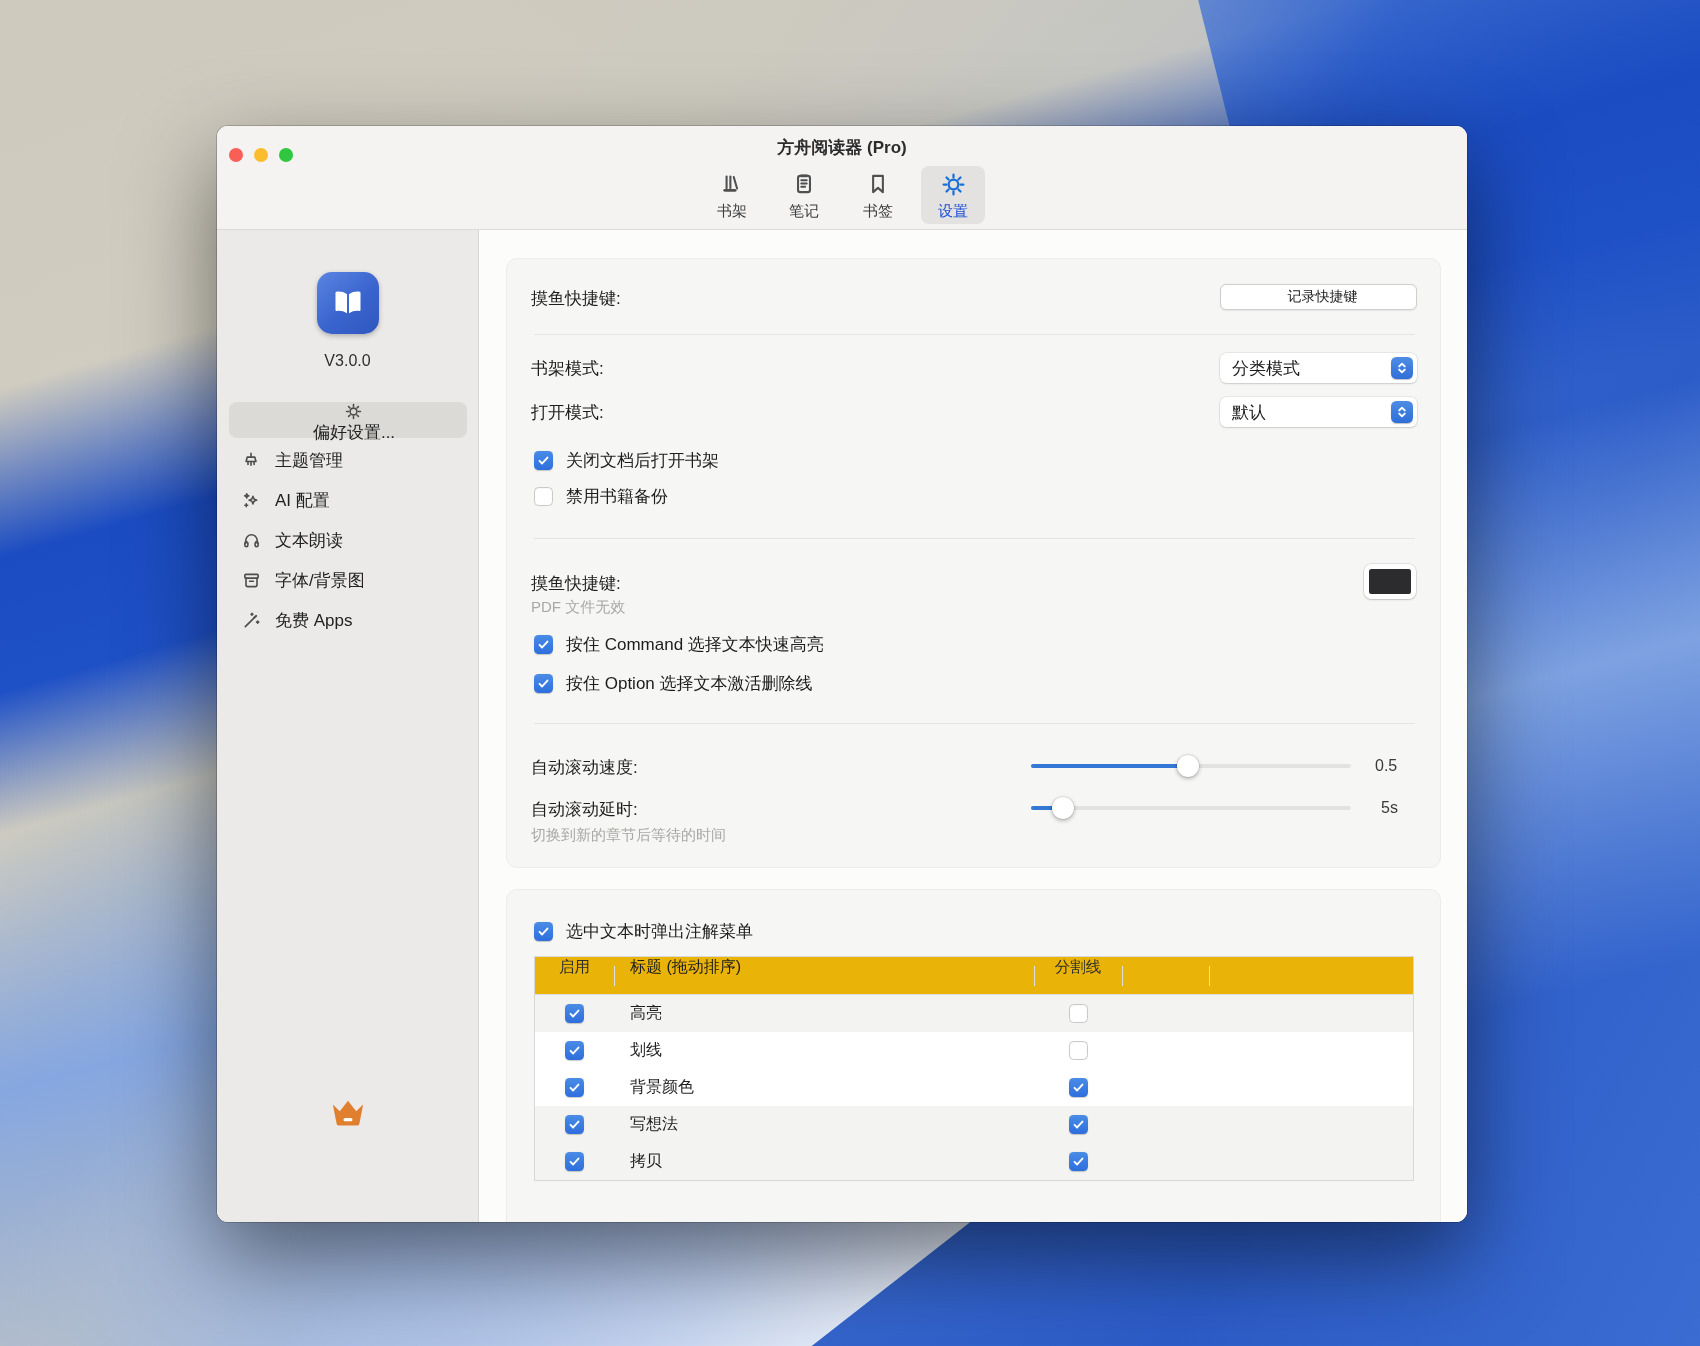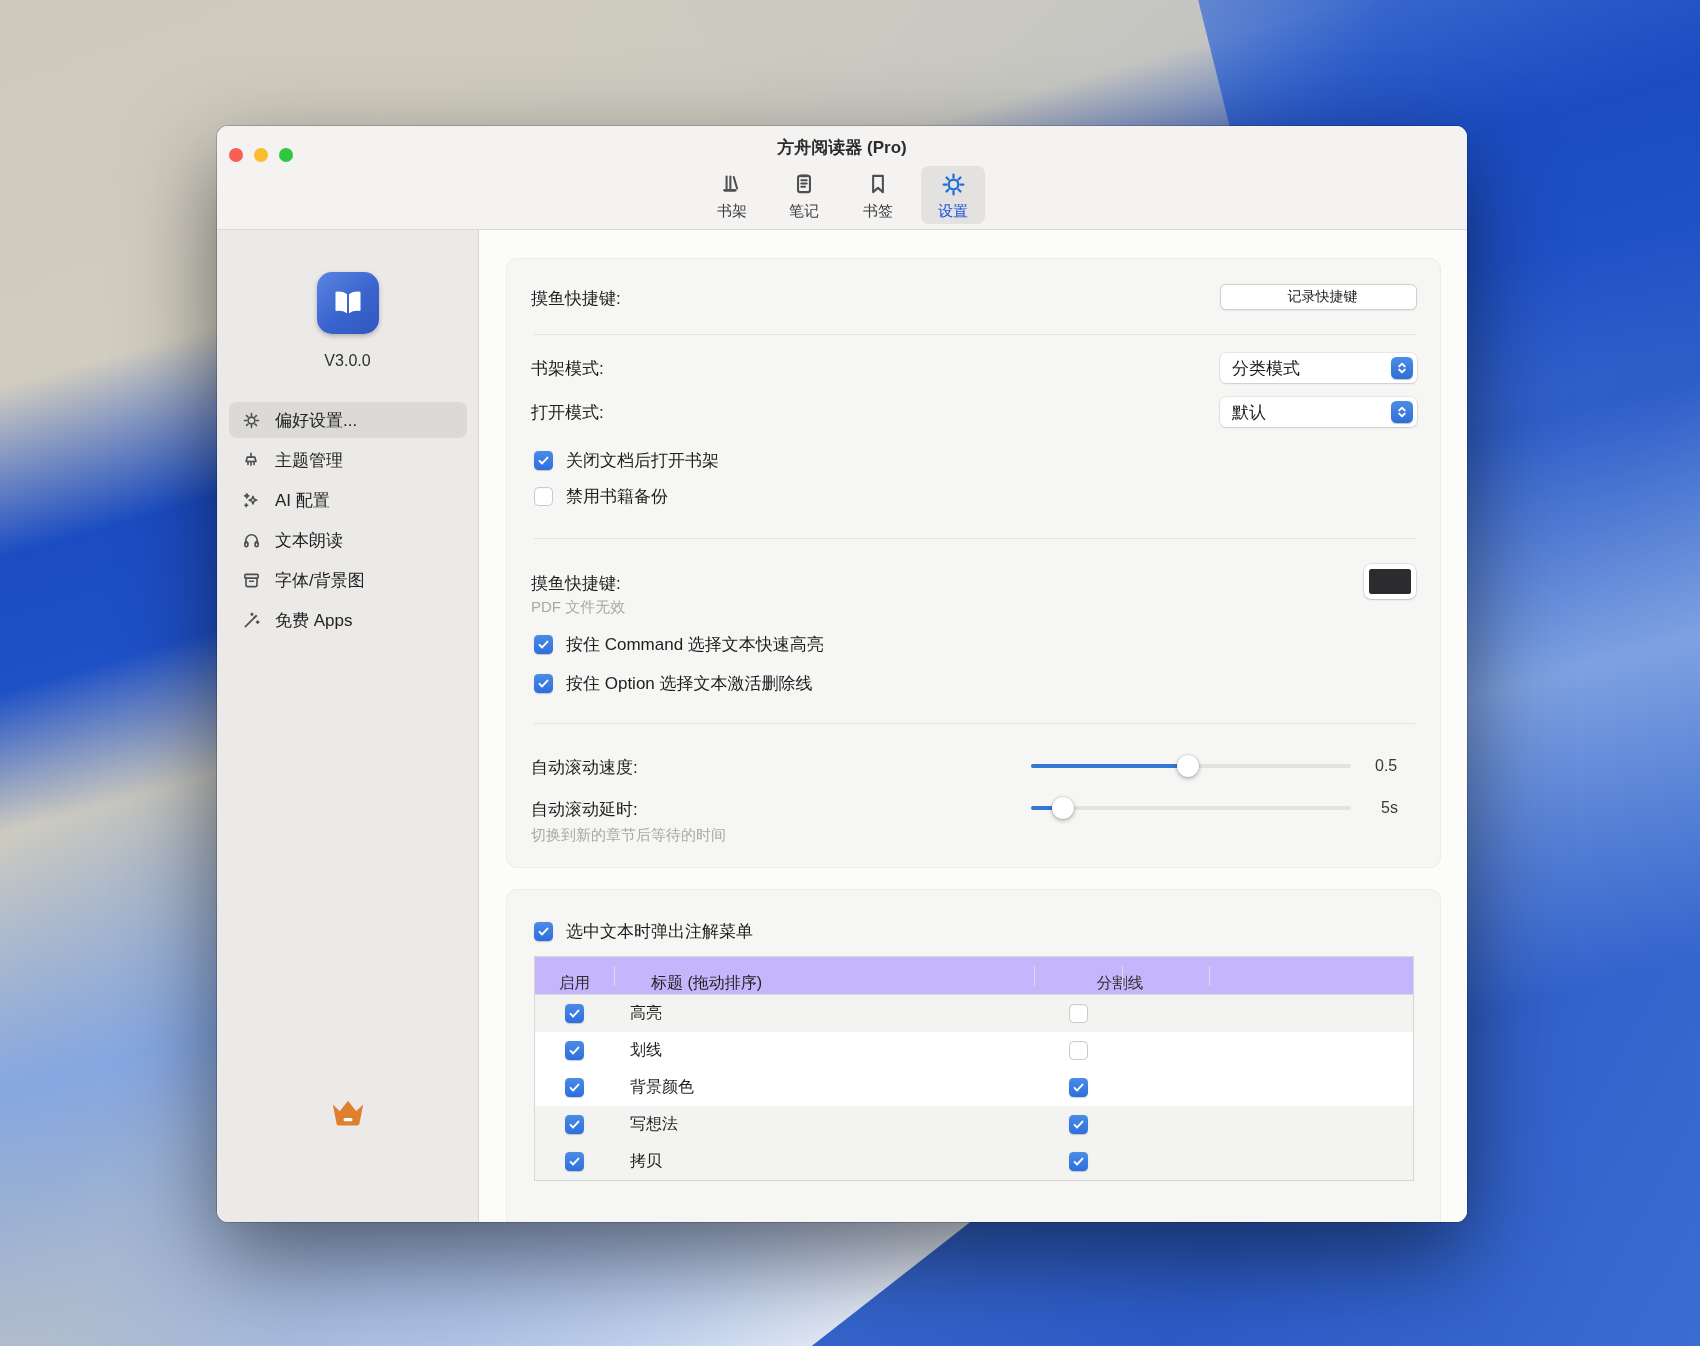--- a/index.html
+++ b/index.html
@@ -49,21 +49,21 @@
   .sidebar { position:absolute; left:0; top:104px; bottom:0; width:262px;
     background:#ebeae8; border-right:1px solid #d9d8d6; }
   .app-icon { position:absolute; left:100px; top:42px; width:62px; height:62px;
     border-radius:15px; background:linear-gradient(140deg,#5a85e2 0%, #3a64cd 55%, #2f57c0 100%);
     display:flex; align-items:center; justify-content:center;
     box-shadow:0 2px 5px rgba(0,0,0,.25); }
   .app-version { position:absolute; left:0; right:0; top:122px; text-align:center;
     font-size:16px; color:#2e2e2e; }
   .side-item { position:absolute; left:12px; width:238px; height:36px; border-radius:8px;
     display:flex; align-items:center; font-size:17px; color:#222; }
-  .side-item.selected { background:#dbdad7; }
+  .side-item.selected { background:#dbdad7;flex-direction:column; }
   .side-item .s-ico { width:24px; margin-left:10px; display:flex; justify-content:center; }
   .side-item .s-label { margin-left:12px; }
   .side-item svg { stroke:#4d4d4d; }
   .crown { position:absolute; left:110px; top:865px; }
 
   
   .content { position:absolute; left:262px; top:104px; right:0; bottom:0; background:#fcfcfb; }
   .panel { position:absolute; left:27px; width:935px; background:#f6f6f4;
     border:1px solid #ececea; border-radius:11px; }
   .panel1 { top:28px; height:610px; }
@@ -105,22 +105,22 @@
   .slider .track { position:absolute; left:0; right:0; top:9px; height:4px; border-radius:2px; background:#e2e2e0; }
   .slider .fill { position:absolute; left:0; top:9px; height:4px; border-radius:2px; background:#3577d4; width:var(--p,50%); }
   .slider .thumb { position:absolute; top:11px; left:var(--p,50%); width:22px; height:22px; border-radius:50%;
     background:#ffffff; transform:translate(-50%,-50%);
     box-shadow:0 0 0 .5px rgba(0,0,0,.12), 0 1.5px 4px rgba(0,0,0,.3); }
   .slider-value { position:absolute; font-size:16px; color:#3a3a3a; }
 
   
   .ann-table { position:absolute; left:27px; top:66px; width:880px; background:#fff;
     border:1px solid #d8d8d6; }
-  .t-head { position:relative; height:38px; display:flex; align-items:flex-end;
-    border-bottom:1px solid #dcdcda; background:#c4b5fd; font-size:15.5px; color:#2e2e2e;gap:21px; }
+  .t-head { position:relative; height:38px; display:flex; align-items:flex-start;
+    border-bottom:1px solid #dcdcda; background:#eab308; font-size:15.5px; color:#2e2e2e; }
   .th-sep { position:absolute; top:9px; height:20px; width:1px; background:#dddddb; }
   .t-row { height:37px; display:flex; align-items:center; background:#fff; }
   .t-row.alt { background:#f3f3f1; }
   .t-c1 { width:79px; display:flex; justify-content:center; }
   .t-c2 { width:420px; font-size:16px; color:#1e1e1e; padding-left:16px; }
   .t-c3 { width:88px; display:flex; justify-content:center; }
   .t-c4 { width:87px; } .t-c5 { flex:1; }
 </style>
 </head>
 <body>

